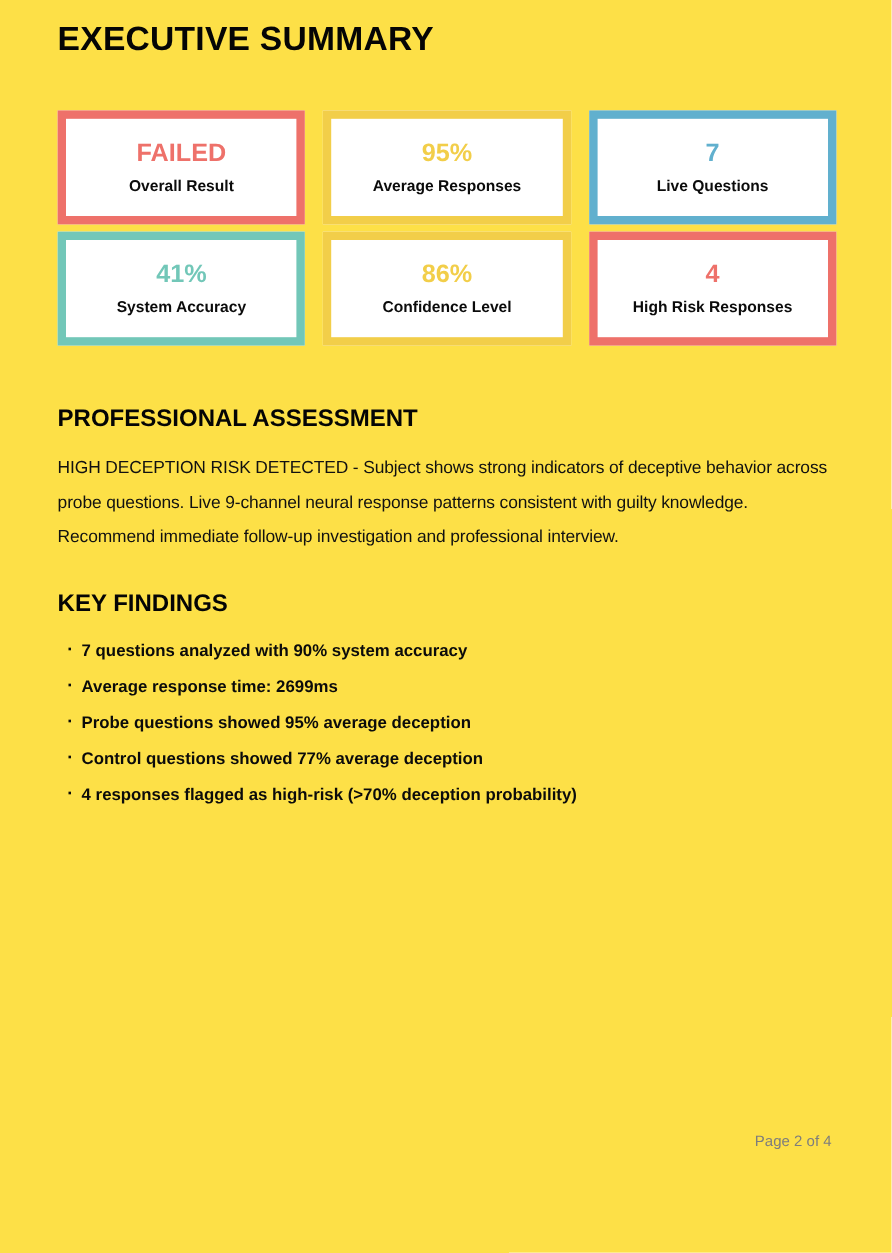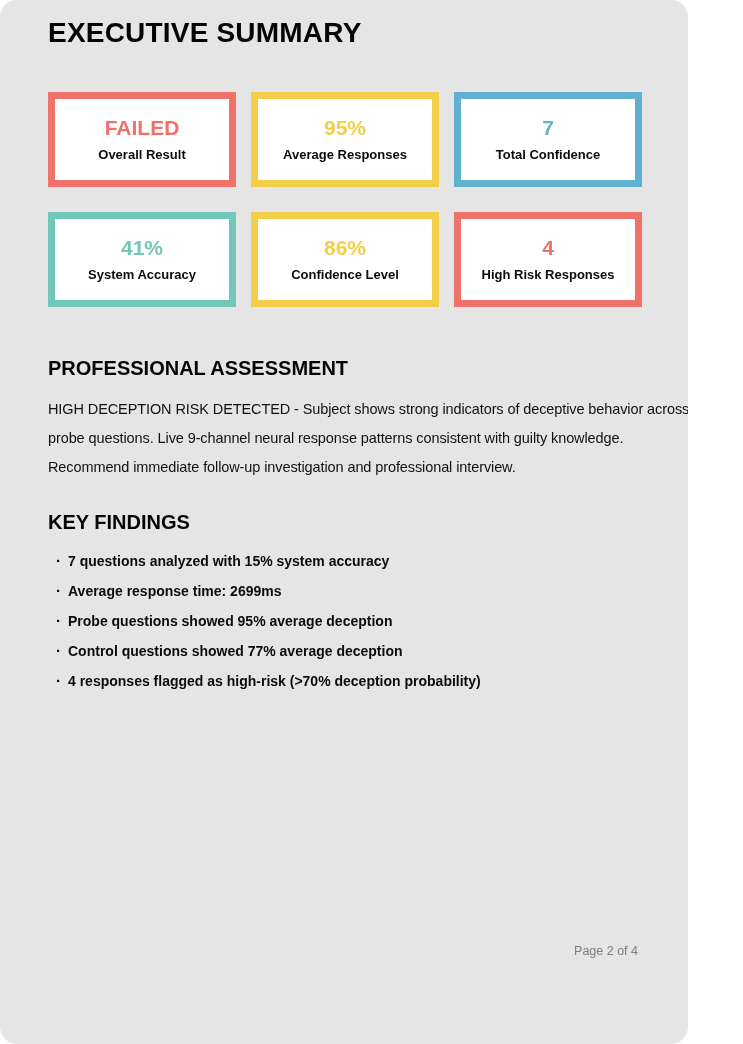--- a/index.html
+++ b/index.html
@@ -2,46 +2,45 @@
 <html><head>
 <meta charset="utf-8">
 <style>
   html, body {
     margin: 0;
     padding: 0;
     background: #ffffff;
   }
   .page {
     position: relative;
-    width: 688px;
+    width: 743px;
     height: 1044px;
-    background: #e5e5e5;
+    background: #fde047;
     font-family: "Liberation Sans", sans-serif;
     color: #0b0b0b;
     overflow: hidden;
     box-sizing: border-box;
-    border-radius: 17px;
   }
   .content {
     padding: 0 46px 0 48px;
   }
   h1.page-title {
     margin: 0;
     padding-top: 18px;
     font-size: 28px;
     font-weight: bold;
     letter-spacing: 0.2px;
     color: #050505;
     line-height: 1.1;
   }
   .cards {
     margin-top: 43px;
     display: grid;
     grid-template-columns: repeat(3, 1fr);
-    gap: 25px 15px;
+    gap: 6px 15px;
   }
   .stat-card {
     --accent: #cccccc;
     box-sizing: border-box;
     height: 95px;
     border: 7px solid var(--accent);
     background: #ffffff;
     display: flex;
     flex-direction: column;
     align-items: center;
@@ -124,42 +123,42 @@
       <div class="stat-card" style="--accent: #EE716A;">
         <div class="card-value">FAILED</div>
         <div class="card-label">Overall Result</div>
       </div>
       <div class="stat-card" style="--accent: #F2CE49;">
         <div class="card-value">95%</div>
         <div class="card-label">Average Responses</div>
       </div>
       <div class="stat-card" style="--accent: #61B0CE;">
         <div class="card-value">7</div>
-        <div class="card-label">Total Confidence</div>
+        <div class="card-label">Live Questions</div>
       </div>
       <div class="stat-card" style="--accent: #72C7B8;">
         <div class="card-value">41%</div>
         <div class="card-label">System Accuracy</div>
       </div>
       <div class="stat-card" style="--accent: #F2CE49;">
         <div class="card-value">86%</div>
         <div class="card-label">Confidence Level</div>
       </div>
       <div class="stat-card" style="--accent: #EE716A;">
         <div class="card-value">4</div>
         <div class="card-label">High Risk Responses</div>
       </div>
     </div>
 
     <h2 class="section-heading assessment-heading">PROFESSIONAL ASSESSMENT</h2>
     <p class="assessment-body">HIGH DECEPTION RISK DETECTED - Subject shows strong indicators of deceptive behavior across probe questions. Live 9-channel neural response patterns consistent with guilty knowledge. Recommend immediate follow-up investigation and professional interview.</p>
 
     <h2 class="section-heading findings-heading">KEY FINDINGS</h2>
     <ul class="findings-list">
-      <li>7 questions analyzed with 15% system accuracy</li>
+      <li>7 questions analyzed with 90% system accuracy</li>
       <li>Average response time: 2699ms</li>
       <li>Probe questions showed 95% average deception</li>
       <li>Control questions showed 77% average deception</li>
       <li>4 responses flagged as high-risk (&gt;70% deception probability)</li>
     </ul>
 
   </div>
 
   <div class="page-footer">Page 2 of 4</div>
 </div>

